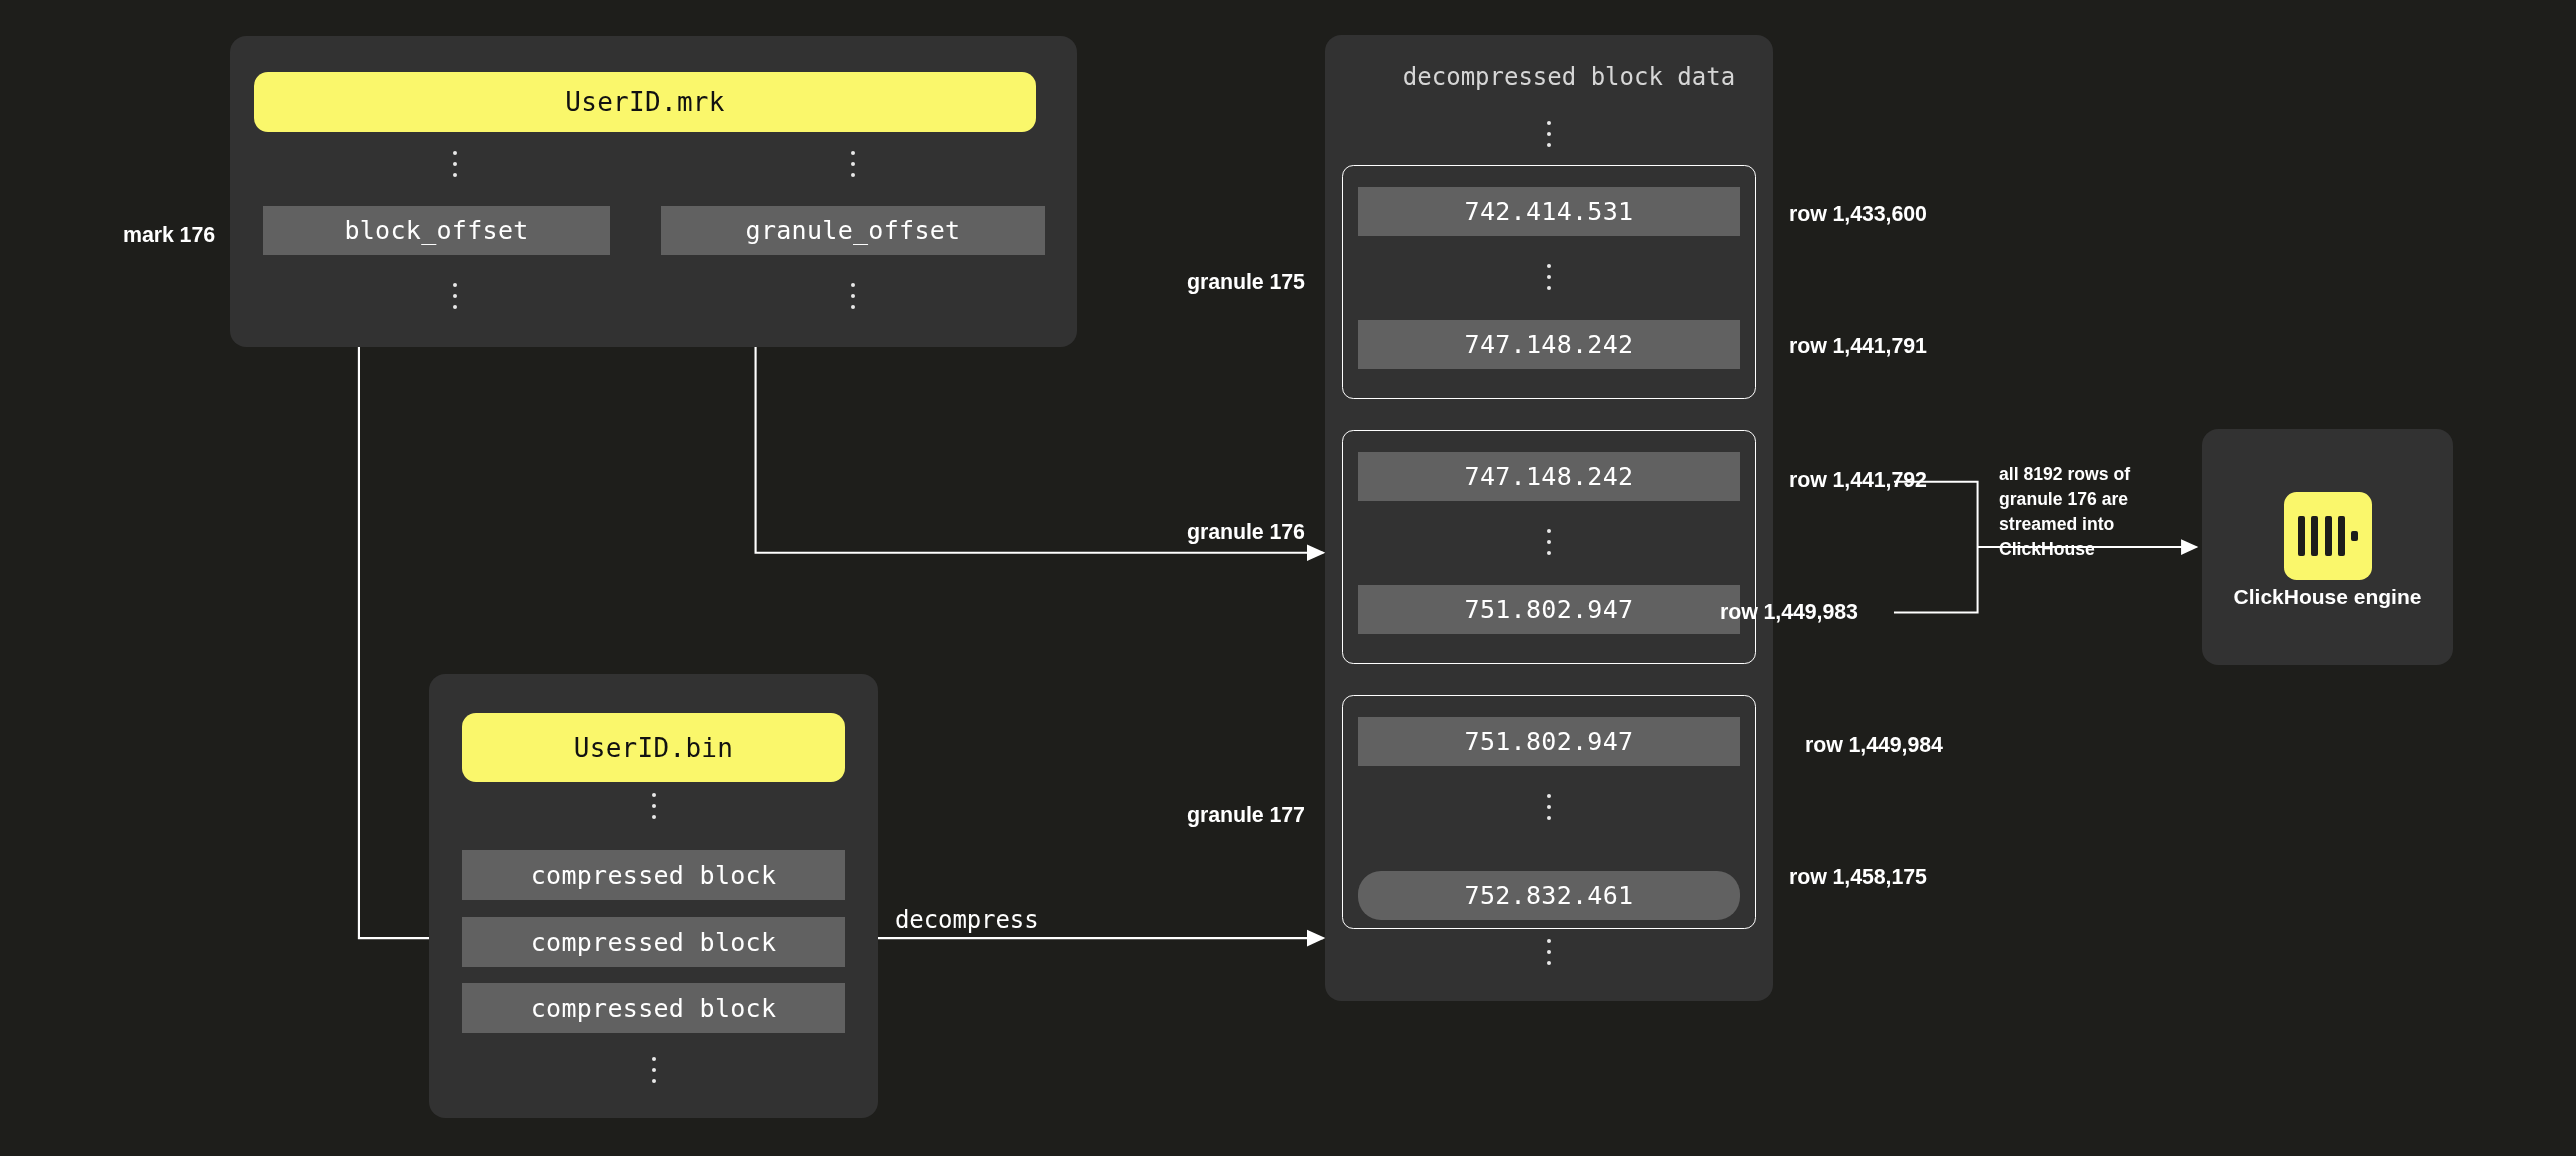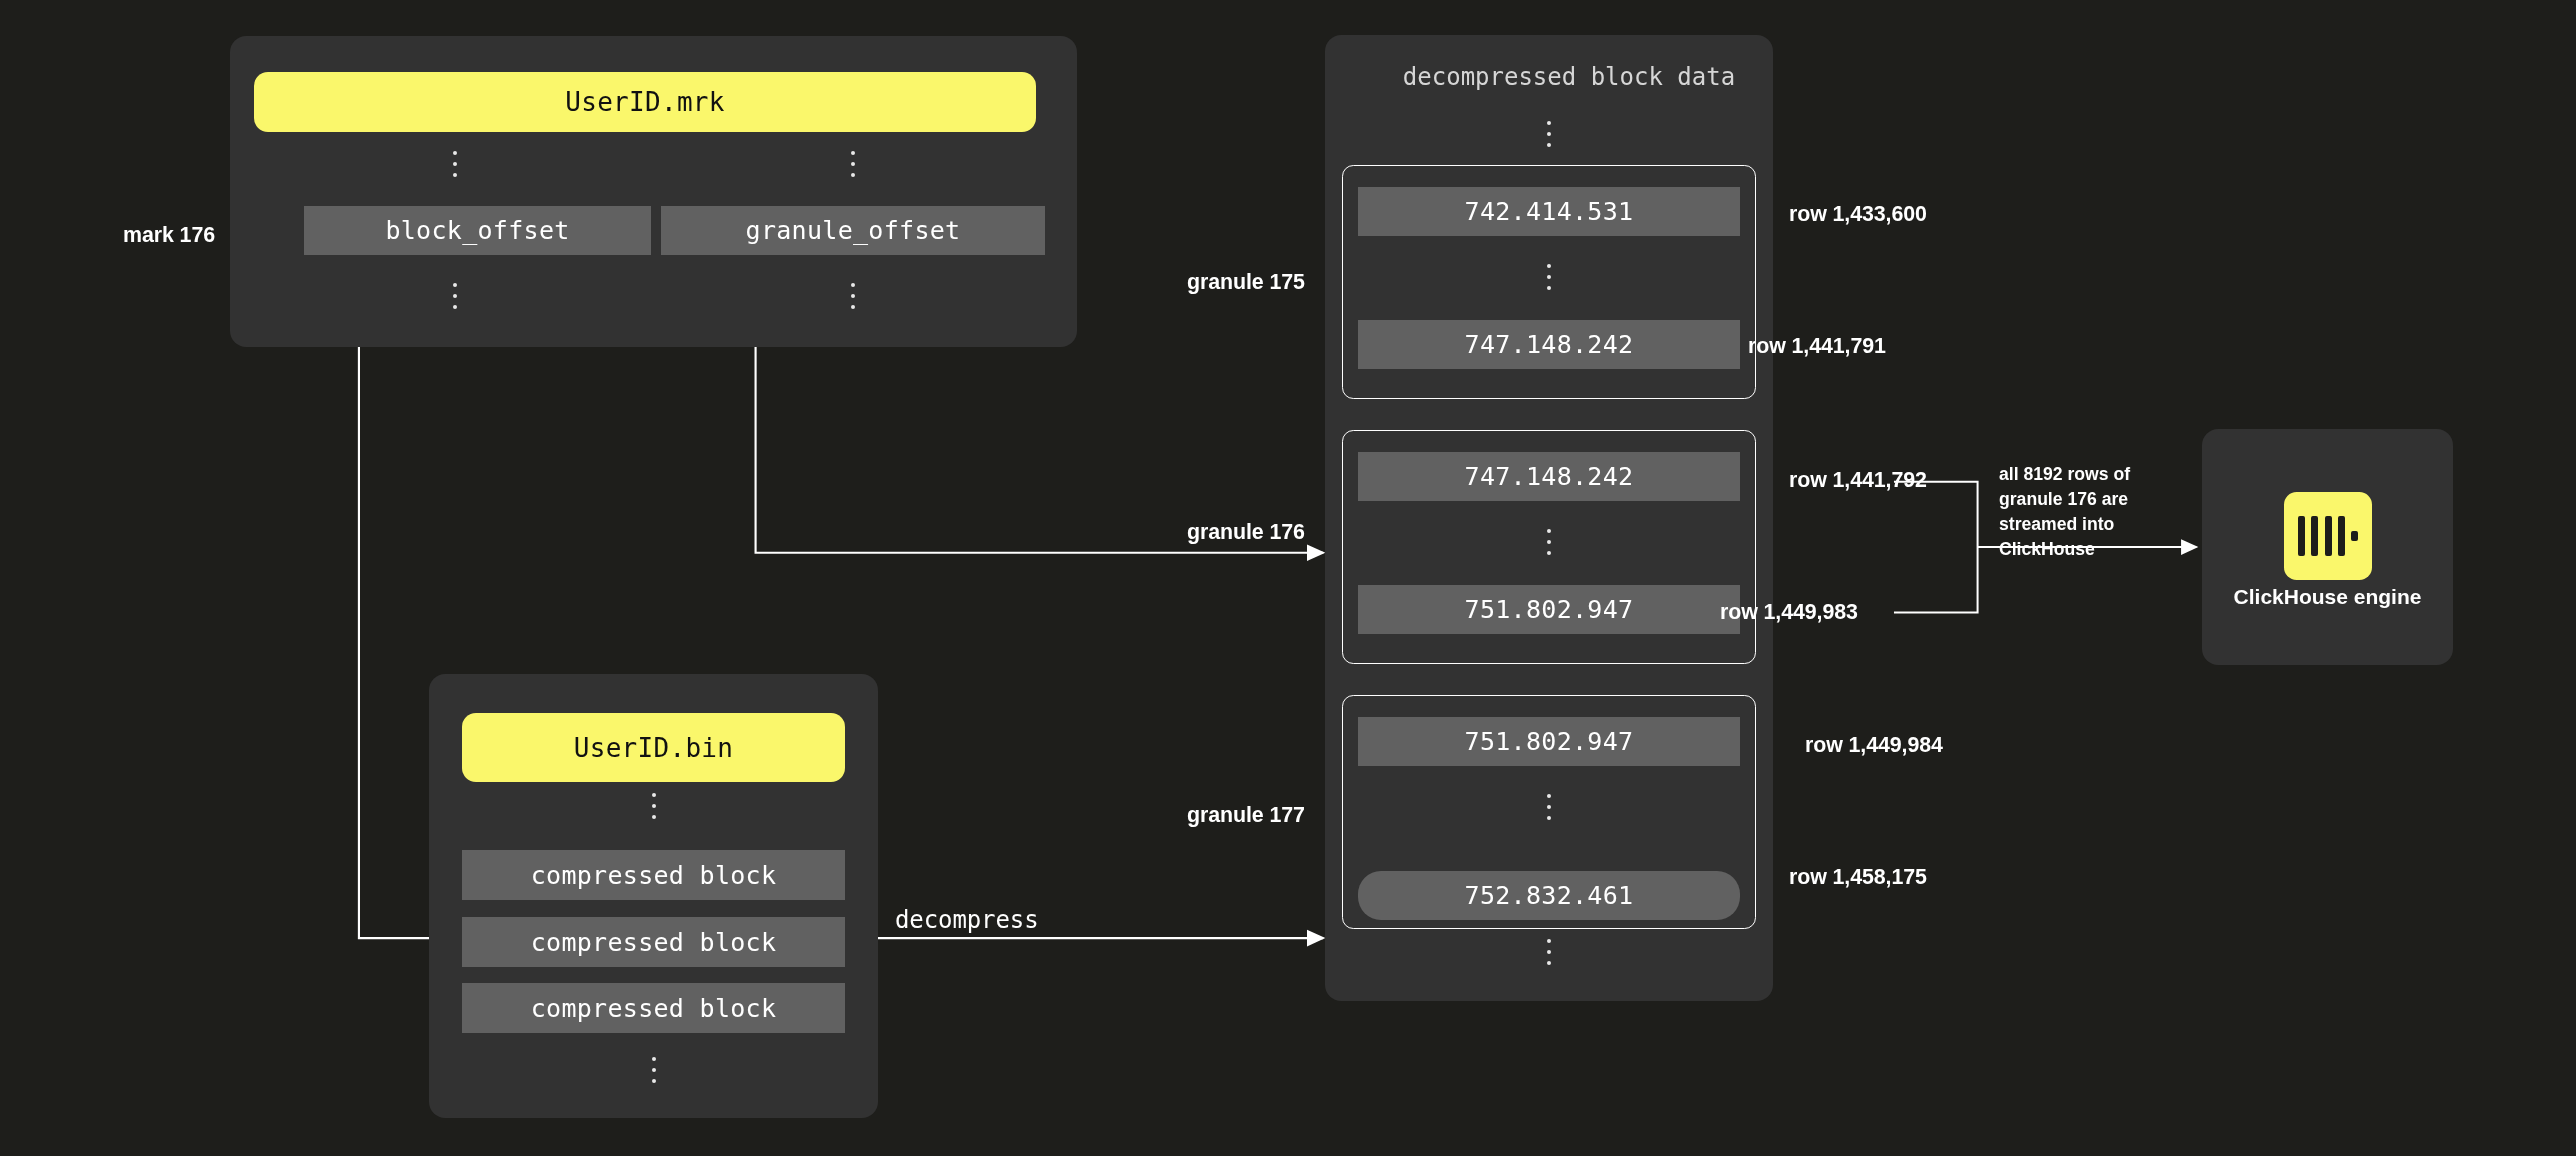--- a/index.html
+++ b/index.html
@@ -188,21 +188,21 @@
       <i></i>
       <i></i>
       <i></i>
     </div>
   <div class="vdots" style="left:850px; top:151px; height:26.4px;">
       <i></i>
       <i></i>
       <i></i>
     </div>
 
-  <div class="grey-bar" style="left:263px; top:206px; width:347px; height:49px;margin-left:41px;">block_offset</div>
+  <div class="grey-bar" style="left:263px; top:206px; width:347px; height:49px;">block_offset</div>
   <div class="grey-bar" style="left:661px; top:206px; width:384px; height:49px;">granule_offset</div>
 
   <div class="vdots" style="left:452px; top:283px; height:26.4px;">
       <i></i>
       <i></i>
       <i></i>
     </div>
   <div class="vdots" style="left:850px; top:283px; height:26.4px;">
       <i></i>
       <i></i>
@@ -274,21 +274,21 @@
     </div>
   <div class="grey-bar" style="left:1358px; top:871px; width:382px; height:49px;border-radius:23px;">752.832.461</div>
 
   <div class="vdots" style="left:1546px; top:939px; height:26.4px;">
       <i></i>
       <i></i>
       <i></i>
     </div>
 
   <div class="label" style="left:1789px; top:202px;">row 1,433,600</div>
-  <div class="label" style="left:1748px; top:334px;">row 1,441,791</div>
+  <div class="label" style="left:1789px; top:334px;">row 1,441,791</div>
 
   <div class="label" style="left:1789px; top:468px;">row 1,441,792</div>
   <div class="label" style="left:1720px; top:600px;text-align:center;">row 1,449,983</div>
 
   <div class="label" style="left:1805px; top:733px;">row 1,449,984</div>
   <div class="label" style="left:1789px; top:865px;">row 1,458,175</div>
 
   <div class="note" style="left:1999px; top:462px;">all 8192 rows of granule 176 are streamed into ClickHouse</div>
 
   <div class="panel" style="left:2202px; top:429px; width:251px; height:236px;">

